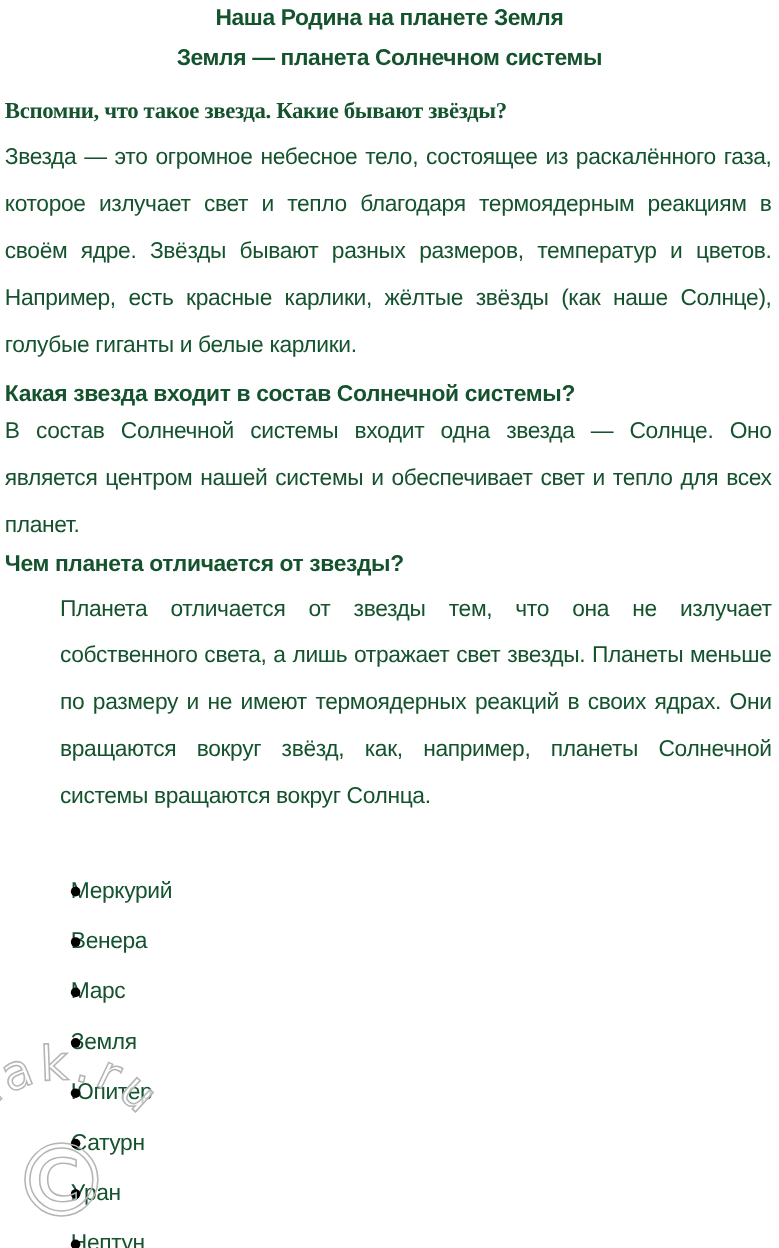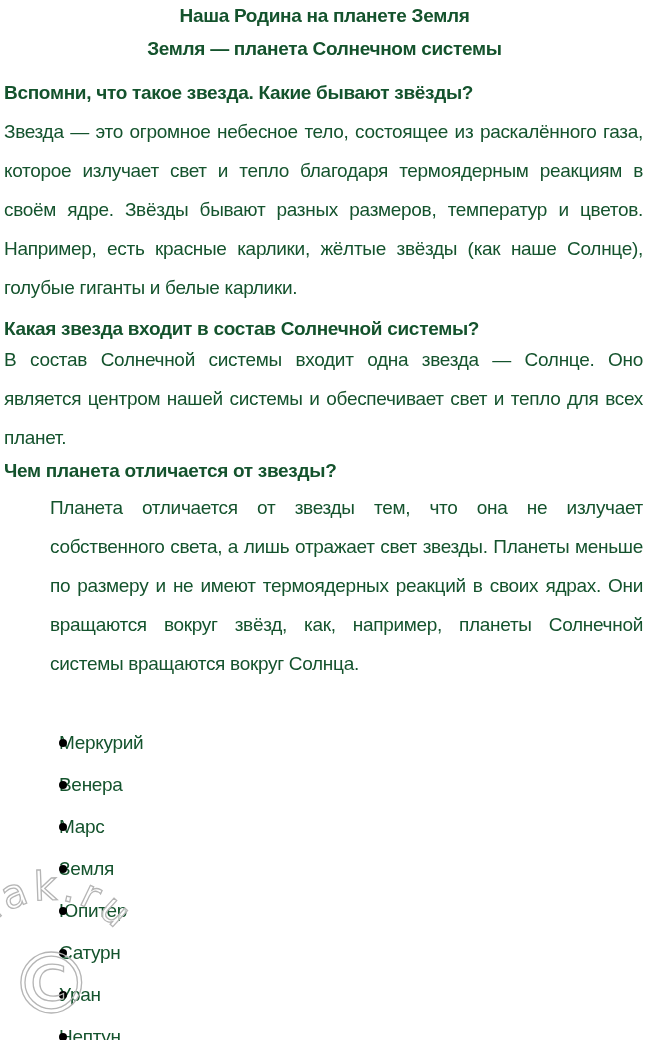--- a/index.html
+++ b/index.html
@@ -31,21 +31,21 @@
     line-height: 25px;
   }
   .sec-para {
     position: absolute;
     left: 4px; right: 6px;
     font-size: 19px;
     line-height: 39px;
     text-align: justify;
     text-justify: inter-word;
   }
-  #h1 { top: 80px; }
+  #h1 { top: 80px; font-family: Liberation Serif, serif; }
   #p1 { top: 112px; }
   #h2 { top: 316px; }
   #p2 { top: 340px; }
   #h3 { top: 458px; }
   #p3 { top: 488px; margin-left: 46px; }
   #h4 { top: 684px; }
   .planet-list {
     position: absolute;
     top: 722px; left: 0; right: 0;
     margin: 0; padding: 0;

